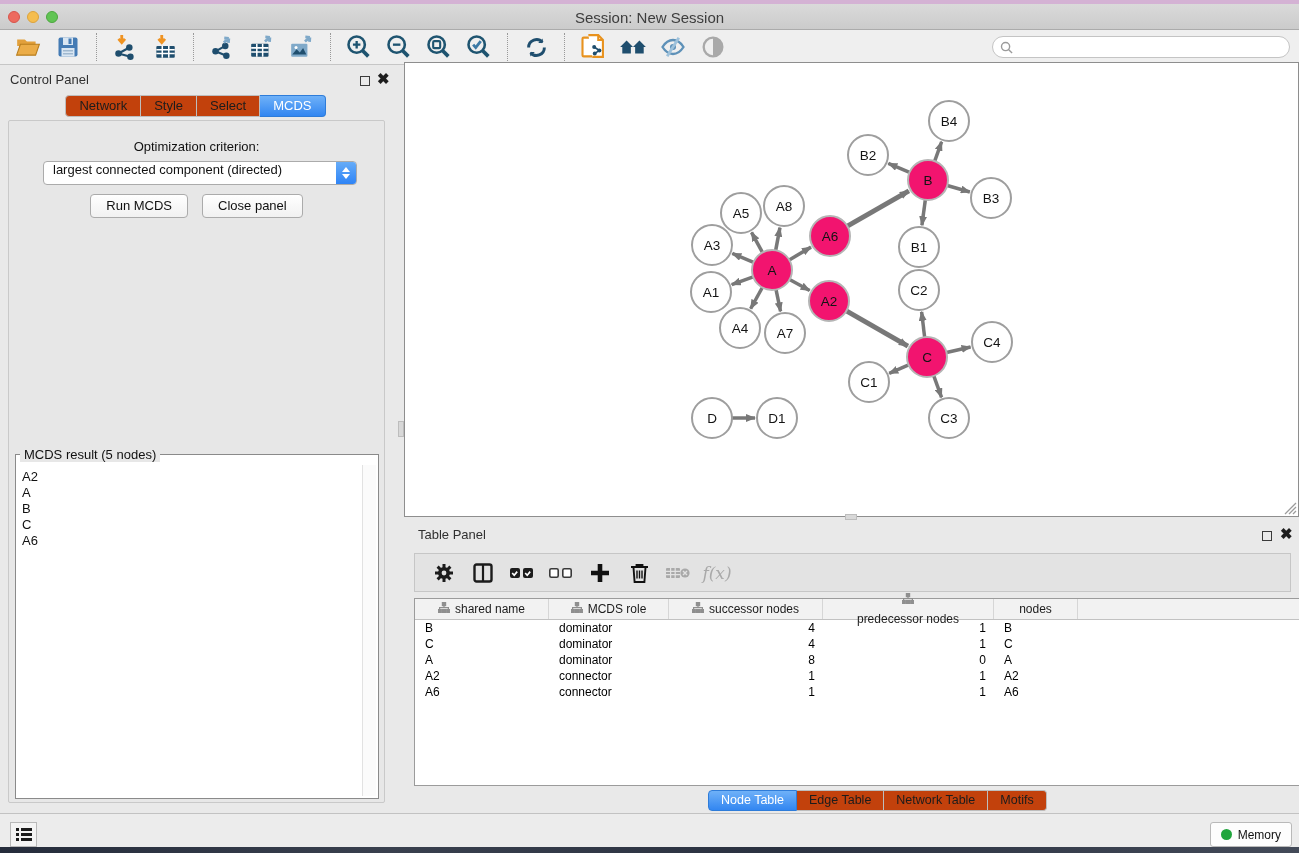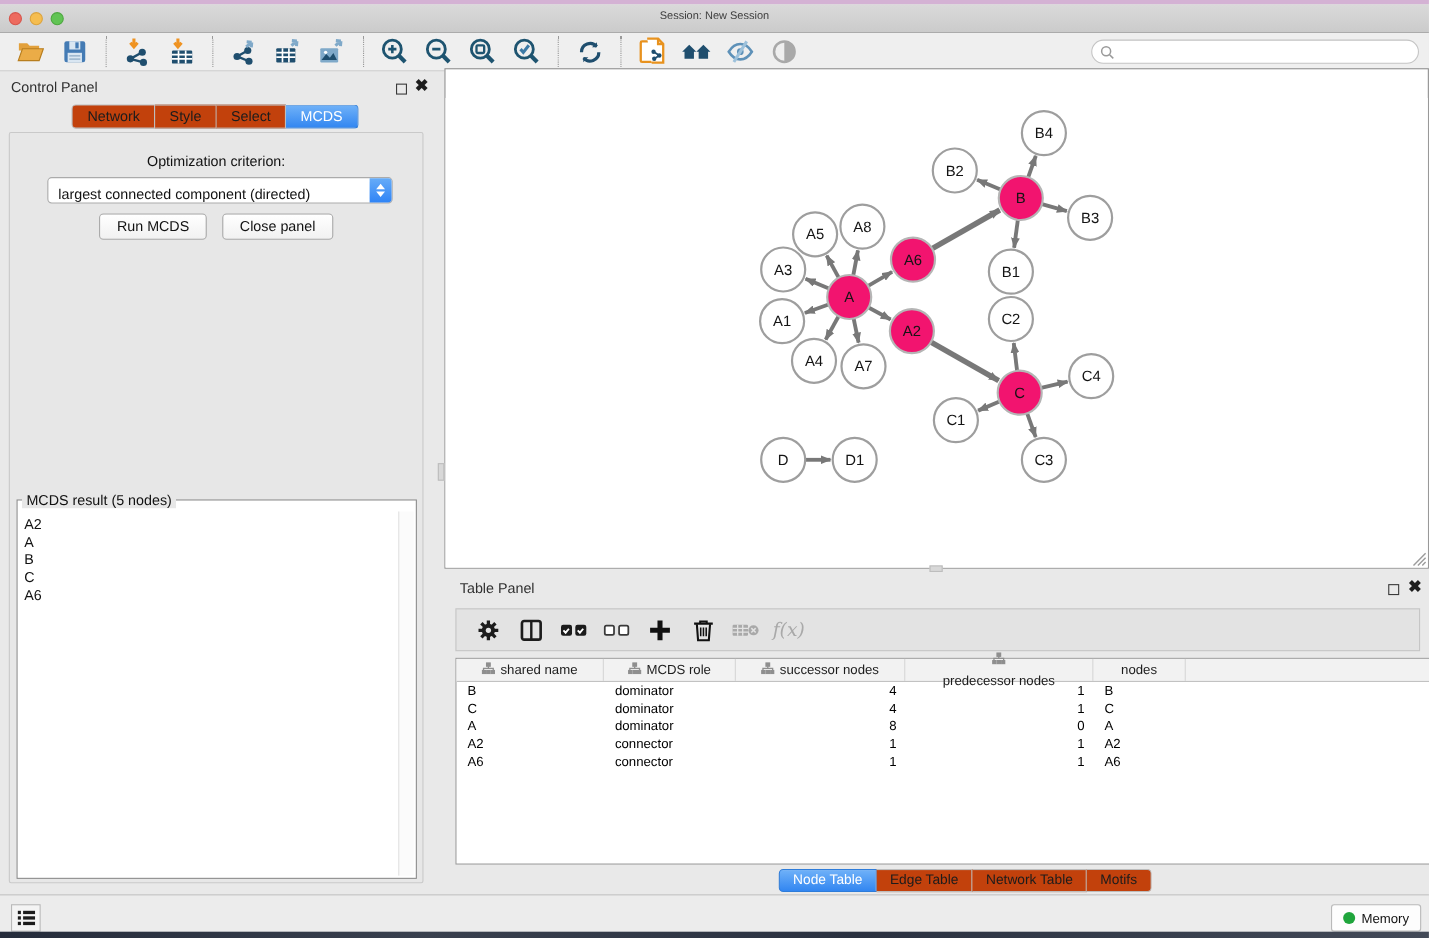--- a/index.html
+++ b/index.html
@@ -5,21 +5,21 @@
   * { margin:0; padding:0; box-sizing:border-box; }
   html,body { width:1299px; height:853px; overflow:hidden; background:#E9E9E9;
               font-family:"Liberation Sans", sans-serif; -webkit-font-smoothing:antialiased; }
   .abs { position:absolute; }
 
   
   #desktop-top   { left:0; top:0; width:1299px; height:4px; background:#D4B2D4; }
   #titlebar      { left:0; top:4px; width:1299px; height:26px;
                    background:linear-gradient(#DADADA,#CBCBCB); border-bottom:1px solid #ABABAB; }
   #titlebar .title { position:absolute; left:0; right:0; top:5px; text-align:center;
-                     font-size:10px; color:#3d3d3d; }
+                     font-size:15px; color:#3d3d3d; }
   .tl { position:absolute; top:7px; width:12px; height:12px; border-radius:50%; }
   .tl.r { background:#ED6B5F; border:1px solid #D7554C; }
   .tl.y { background:#F5BD4F; border:1px solid #DCA33C; }
   .tl.g { background:#61C454; border:1px solid #4DA73F; }
 
   
   #toolbar { left:0; top:30px; width:1299px; height:35px; background:#EFEFEF;
              border-bottom:1px solid #C6C6C6; display:flex; align-items:center; padding-left:8px; }
   .tgroup { display:flex; align-items:center; }
   .tsep { width:1px; height:28px; border-left:1px dotted #999; margin:0 8px; }
@@ -47,21 +47,21 @@
   .seg .tab:first-child { border-left:1px solid #BDBDBD; border-radius:4px 0 0 4px; }
   .seg .tab:last-child  { border-radius:0 4px 4px 0; }
   .seg .tab.sel { background:linear-gradient(#6FB1F8,#3286F1); border-color:#2E7CD9; color:#fff; }
   #cp-tabs { left:0; top:30px; width:391px; display:flex; justify-content:center; }
 
   #cp-content { left:8px; top:55px; width:377px; height:683px; background:#E7E7E7;
                 border:1px solid #C9C9C9; border-radius:2px; }
   #opt-label { position:absolute; left:0; width:100%; top:18px; text-align:center;
                font-size:13px; color:#111; }
   #criterion { position:absolute; left:34px; top:40px; width:314px; height:24px; background:#fff;
-               border:1px solid #ABABAB; border-radius:4px; display:flex; align-items:flex-end; }
+               border:1px solid #ABABAB; border-radius:4px; display:flex; align-items:flex-start; }
   #criterion .val { flex:1; font-size:13px; color:#111; padding-left:9px; white-space:nowrap; }
   #criterion .step { width:20px; height:22px; border-radius:0 3px 3px 0;
                background:linear-gradient(#66ACF8,#2F84F6); display:flex; flex-direction:column;
                align-items:center; justify-content:center; gap:2px; }
   .chev-up    { width:0; height:0; border-left:4px solid transparent; border-right:4px solid transparent; border-bottom:5px solid #fff; }
   .chev-down  { width:0; height:0; border-left:4px solid transparent; border-right:4px solid transparent; border-top:5px solid #fff; }
   #cp-buttons { position:absolute; left:0; width:100%; top:73px; display:flex; justify-content:center; gap:14px; }
   .btn { font-size:13px; color:#111; background:linear-gradient(#FFF,#F1F1F1);
          border:1px solid #ABABAB; border-radius:4px; padding:3px 15px 4px; }
 

